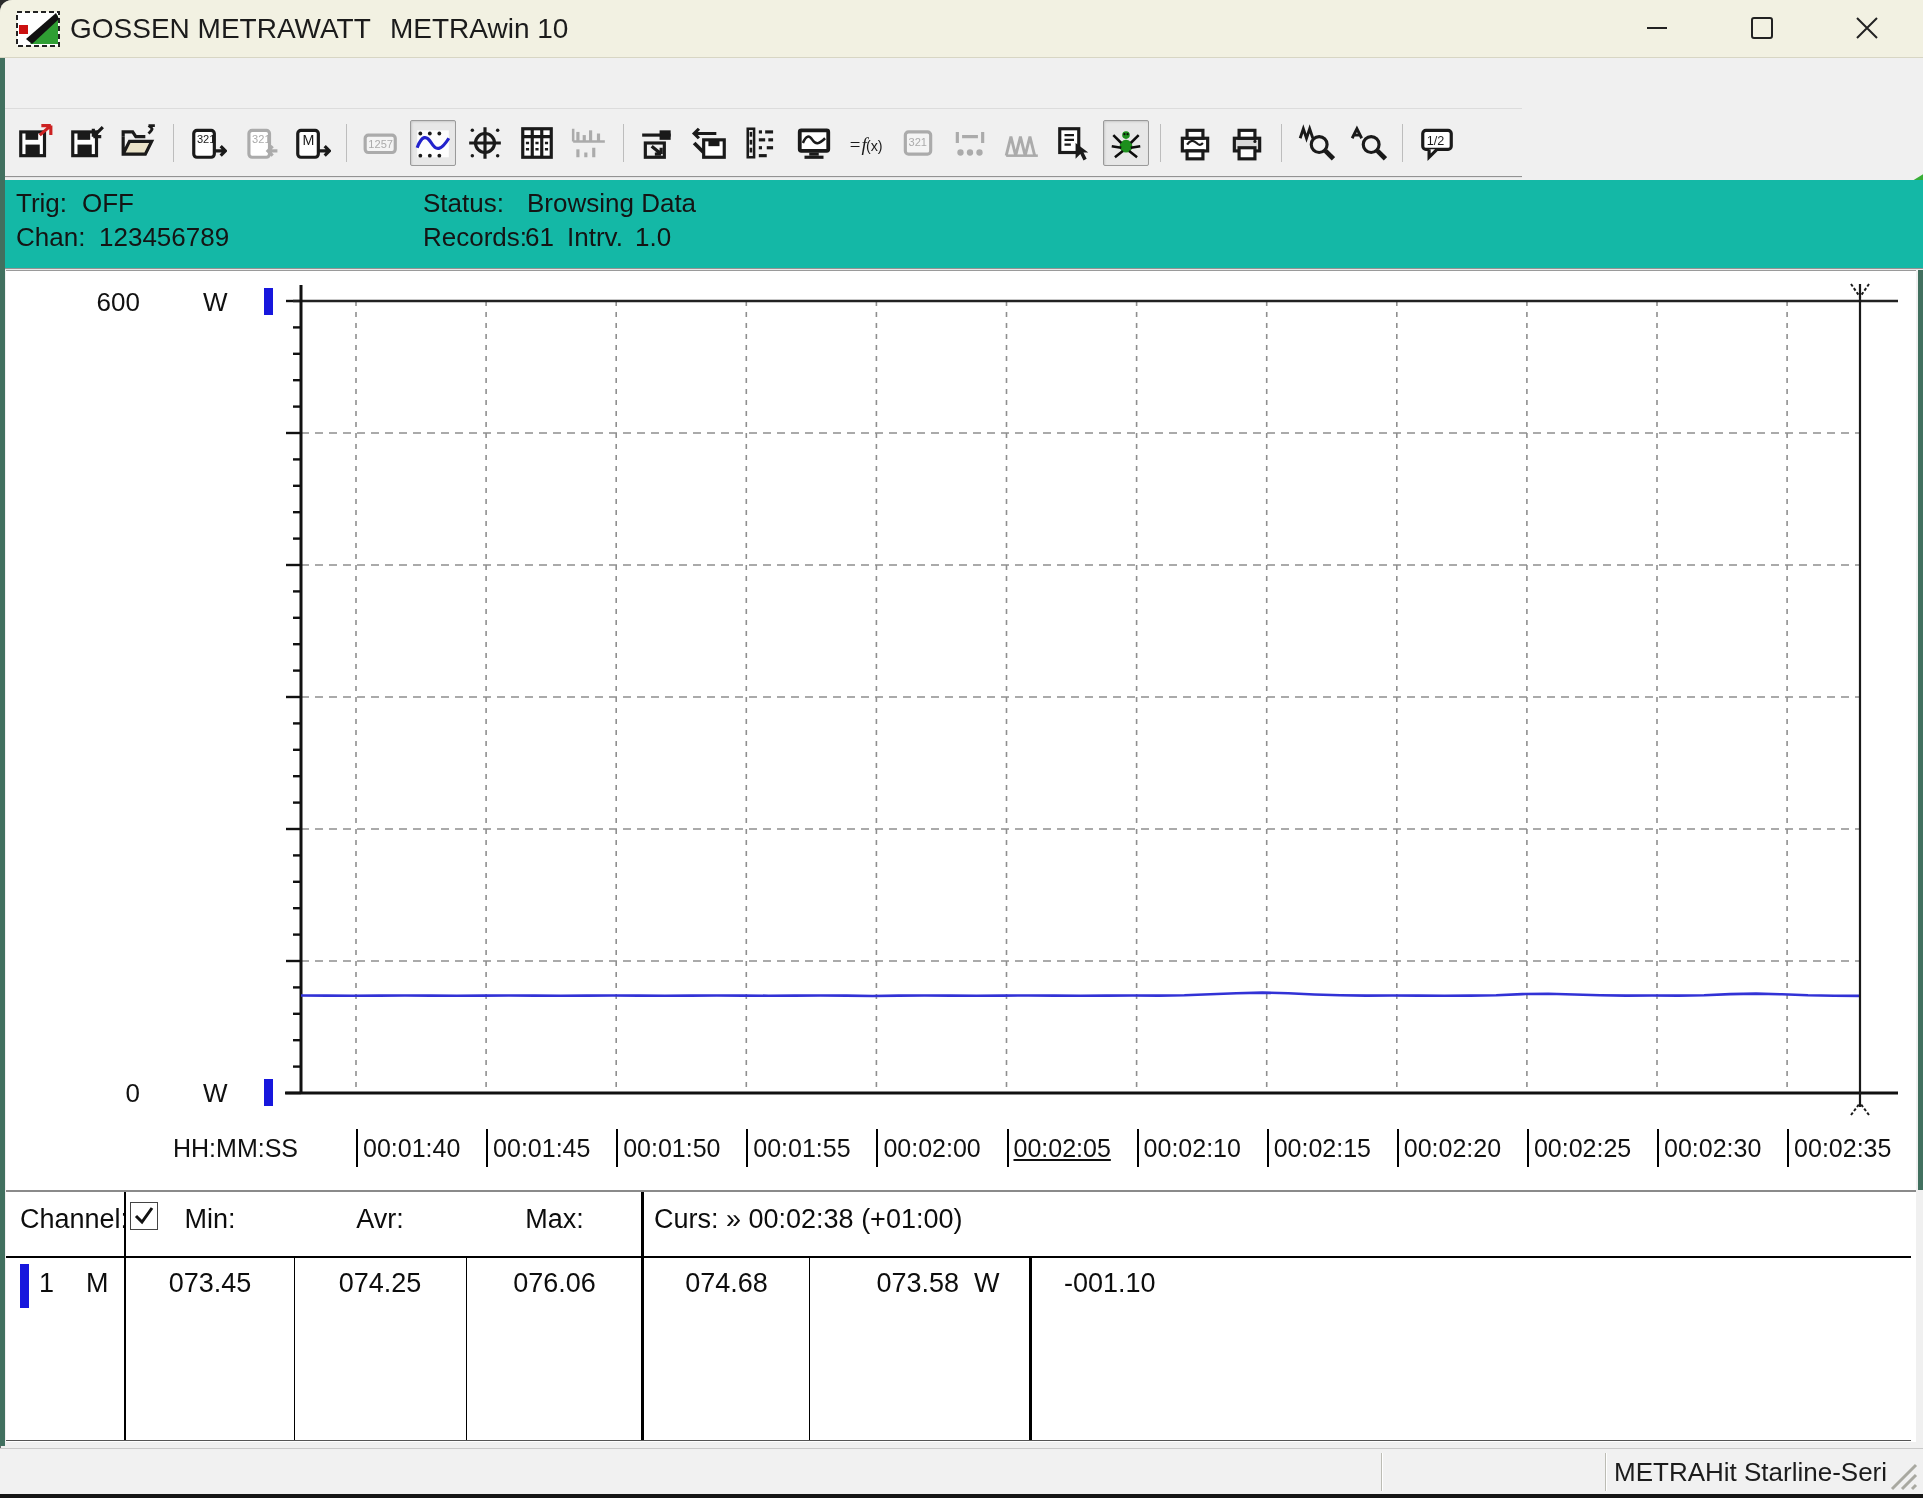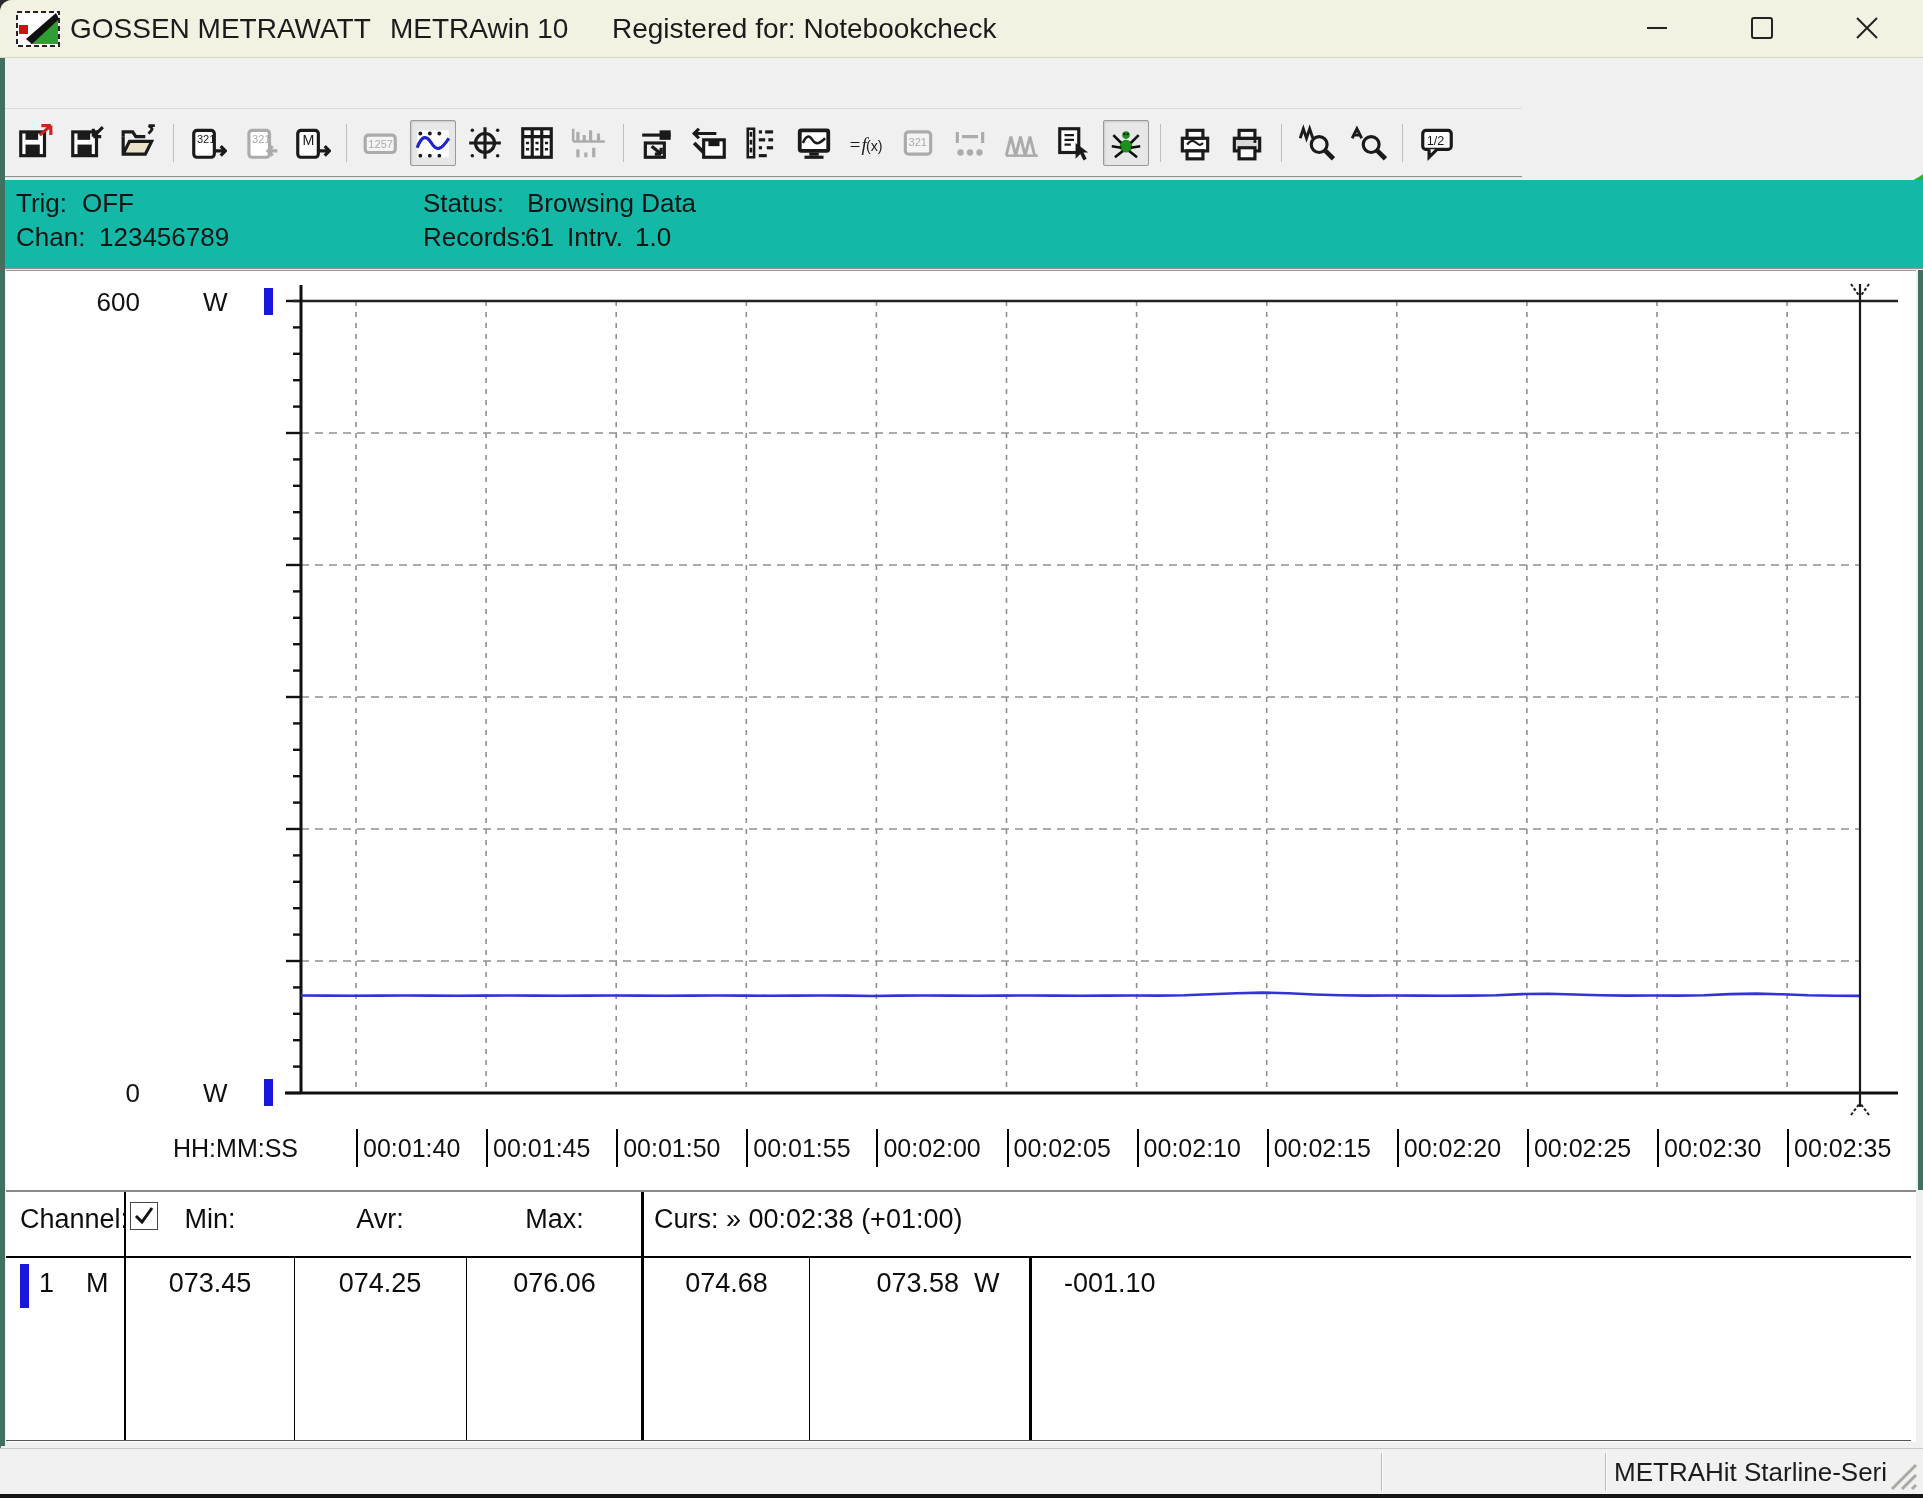--- a/index.html
+++ b/index.html
@@ -46,21 +46,20 @@
 
   <div id="titlebar" class="abs">
     <svg class="abs" style="left:16px;top:11px" width="44" height="36" viewBox="0 0 44 36">
       <rect x="1" y="1" width="42" height="34" fill="#ffffff" stroke="#222" stroke-width="2" stroke-dasharray="5 3"></rect>
       <rect x="3" y="14" width="9" height="9" fill="#cc1111"></rect>
       <polygon points="14,33 42,33 42,4" fill="#2f9e33"></polygon>
       <polygon points="10,28 40,2 43,8 16,33" fill="#111"></polygon>
     </svg>
     <span class="abs title-text" style="left:70px">GOSSEN METRAWATT</span>
     <span class="abs title-text" style="left:390px">METRAwin 10</span>
-    <span class="abs title-text" style="left:612px">Registered for: Notebookcheck</span>
     <div class="abs winbtn" style="left:1628px">
       <svg width="26" height="26" viewBox="0 0 26 26">
           <line x1="3" y1="13" x2="23" y2="13" stroke="#222" stroke-width="2"></line>
         </svg>
     </div>
     <div class="abs winbtn" style="left:1733px">
       <svg width="26" height="26" viewBox="0 0 26 26">
           <rect x="3" y="3" width="20" height="20" fill="none" stroke="#222" stroke-width="2" rx="2"></rect>
         </svg>
     </div>
@@ -384,21 +383,21 @@
           <line x1="1854" y1="13" x2="1854" y2="836" stroke="#1a1a1a" stroke-width="2.2"></line>
           <path d="M1845 13 L1854 26 M1863 13 L1854 26" stroke="#1a1a1a" stroke-width="2" stroke-dasharray="3 2" fill="none"></path>
           <path d="M1845 844 L1854 832 M1863 844 L1854 832" stroke="#1a1a1a" stroke-width="2" stroke-dasharray="3 2" fill="none"></path>
         </svg></div>
     <div id="tick-host">
         <span class="abs ticklabel" style="left: 350px;">00:01:40</span>
         <span class="abs ticklabel" style="left: 480.1px;">00:01:45</span>
         <span class="abs ticklabel" style="left: 610.2px;">00:01:50</span>
         <span class="abs ticklabel" style="left: 740.3px;">00:01:55</span>
         <span class="abs ticklabel" style="left: 870.4px;">00:02:00</span>
-        <span class="abs ticklabel" style="left: 1000.5px;">00:02:05</span>
+        <span class="abs ticklabel" style="left: 1000.5px; text-decoration: underline;">00:02:05</span>
         <span class="abs ticklabel" style="left: 1130.6px;">00:02:10</span>
         <span class="abs ticklabel" style="left: 1260.7px;">00:02:15</span>
         <span class="abs ticklabel" style="left: 1390.8px;">00:02:20</span>
         <span class="abs ticklabel" style="left: 1520.9px;">00:02:25</span>
         <span class="abs ticklabel" style="left: 1651px;">00:02:30</span>
         <span class="abs ticklabel" style="left: 1781.1px;">00:02:35</span>
       </div>
   </div>
 
   <div id="datatable" class="abs">

